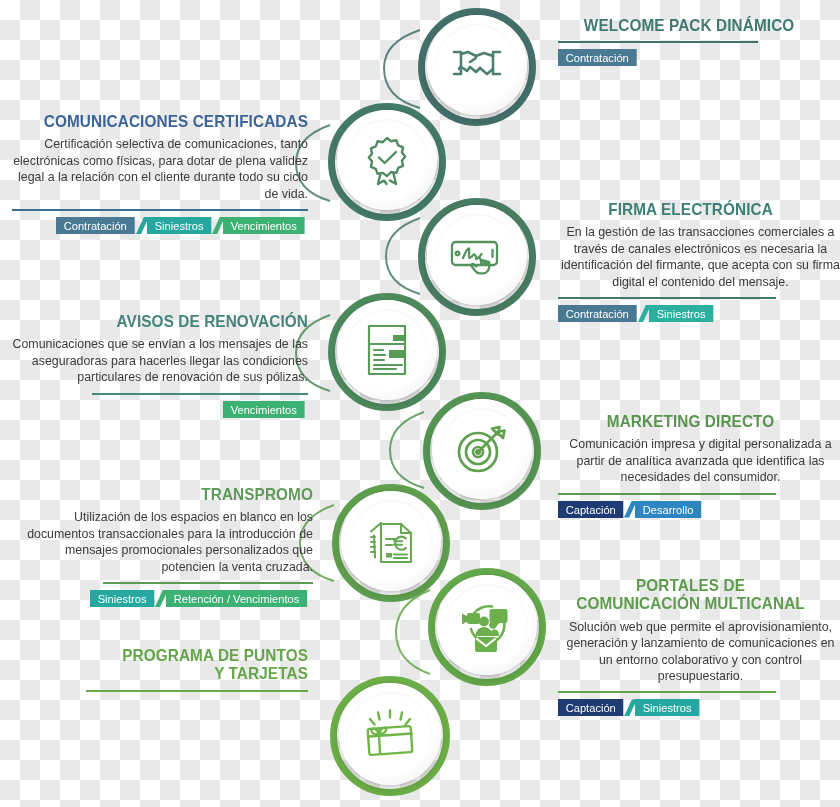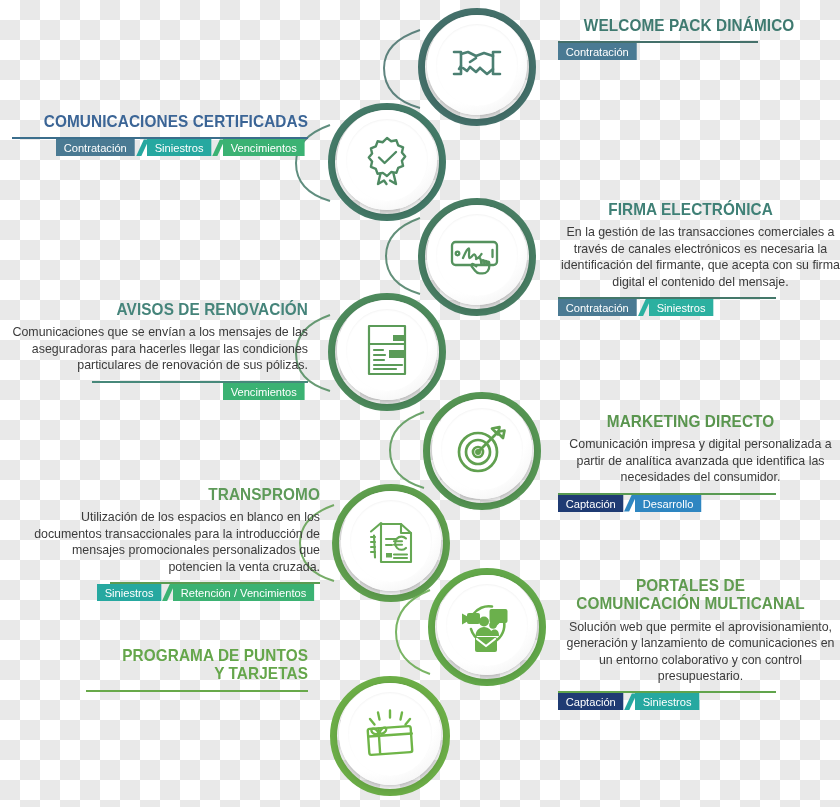--- a/index.html
+++ b/index.html
@@ -50,21 +50,21 @@
     margin-bottom: 6px;
   }
   .block.left .title  { transform-origin: right center; }
   .block.right .title { transform-origin: left center; }
   .desc {
     font-size: 12.4px;
     line-height: 1.32;
     color: #3b3b3b;
   }
   .rule { height: 2px; margin-top: 7px; width: 100%; }
-  .tags { margin-top: 0; display: flex; gap: 0; height: 17px; }
+  .tags { margin-top: 6px; display: flex; gap: 0; height: 17px; }
   .block.left .tags { justify-content: flex-end; }
   .tag {
     font-size: 11.6px; color: #fff; font-weight: normal;
     padding: 0 8px; line-height: 17px; height: 17px;
     white-space: nowrap; position: relative;
     transform: scaleX(0.96); transform-origin: left center;
   }
   .tag + .tag { margin-left: 9px; }
   .tag + .tag::before {
     content: "";
@@ -220,58 +220,59 @@
   <div class="block right" style="left:558px; top:16px; width:282px;">
     <div class="title" style="color:#3f7a70;">WELCOME PACK DINÁMICO</div>
     <div class="rule" style="background:#44706a; width:200px;"></div>
     <div class="tags">
       <span class="tag" style="background: rgb(74, 122, 147); --bg: rgb(74, 122, 147);">Contratación</span>
     </div>
   </div>
 
   <div class="block left" style="left:12px; top:112px; width:296px;">
     <div class="title" style="color:#3b6596;">COMUNICACIONES CERTIFICADAS</div>
+    <div class="desc">Certificación selectiva de comunicaciones, tanto electrónicas como físicas, para dotar de plena validez legal a la relación con el cliente durante todo su ciclo de vida.</div>
     <div class="rule" style="background:#3b6e8c; width:100%;"></div>
     <div class="tags">
       <span class="tag" style="background: rgb(74, 122, 147); --bg: rgb(74, 122, 147);">Contratación</span>
       <span class="tag" style="background: rgb(38, 168, 160); --bg: rgb(38, 168, 160);">Siniestros</span>
       <span class="tag" style="background: rgb(59, 178, 115); --bg: rgb(59, 178, 115);">Vencimientos</span>
     </div>
   </div>
 
   <div class="block right" style="left:558px; top:200px; width:285px;">
     <div class="title" style="color:#3f8076;">FIRMA ELECTRÓNICA</div>
     <div class="desc">En la gestión de las transacciones comerciales a través de canales electrónicos es necesaria la identificación del firmante, que acepta con su firma digital el contenido del mensaje.</div>
     <div class="rule" style="background:#44786a; width:218px;"></div>
     <div class="tags">
       <span class="tag" style="background: rgb(74, 122, 147); --bg: rgb(74, 122, 147);">Contratación</span>
       <span class="tag" style="background: rgb(43, 176, 160); --bg: rgb(43, 176, 160);">Siniestros</span>
     </div>
   </div>
 
-  <div class="block left" style="left:4px; top:300px; width:304px;">
+  <div class="block left" style="left:4px; top:312px; width:304px;">
     <div class="title" style="color:#45847a;">AVISOS DE RENOVACIÓN</div>
     <div class="desc">Comunicaciones que se envían a los mensajes de las aseguradoras para hacerles llegar las condiciones particulares de renovación de sus pólizas.</div>
     <div class="rule" style="background:#47887a; width:216px; margin-left:auto;"></div>
     <div class="tags">
       <span class="tag" style="background: rgb(59, 178, 115); --bg: rgb(59, 178, 115);">Vencimientos</span>
     </div>
   </div>
 
   <div class="block right" style="left:558px; top:412px; width:285px;">
     <div class="title" style="color:#59954e;">MARKETING DIRECTO</div>
     <div class="desc">Comunicación impresa y digital personalizada a partir de analítica avanzada que identifica las necesidades del consumidor.</div>
     <div class="rule" style="background:#589a51; width:218px;"></div>
     <div class="tags">
       <span class="tag" style="background: rgb(31, 59, 115); --bg: rgb(31, 59, 115);">Captación</span>
       <span class="tag" style="background: rgb(46, 134, 193); --bg: rgb(46, 134, 193);">Desarrollo</span>
     </div>
   </div>
 
-  <div class="block left" style="left:20px; top:485px; width:300px;">
+  <div class="block left" style="left:13px; top:485px; width:300px;">
     <div class="title" style="color:#5e9a59;">TRANSPROMO</div>
     <div class="desc">Utilización de los espacios en blanco en los documentos transaccionales para la introducción de mensajes promocionales personalizados que potencien la venta cruzada.</div>
     <div class="rule" style="background:#5c9c52; width:210px; margin-left:auto;"></div>
     <div class="tags">
       <span class="tag" style="background: rgb(38, 168, 160); --bg: rgb(38, 168, 160);">Siniestros</span>
       <span class="tag" style="background: rgb(59, 178, 115); --bg: rgb(59, 178, 115);">Retención / Vencimientos</span>
     </div>
   </div>
 
   <div class="block right" style="left:558px; top:576px; width:285px;">

